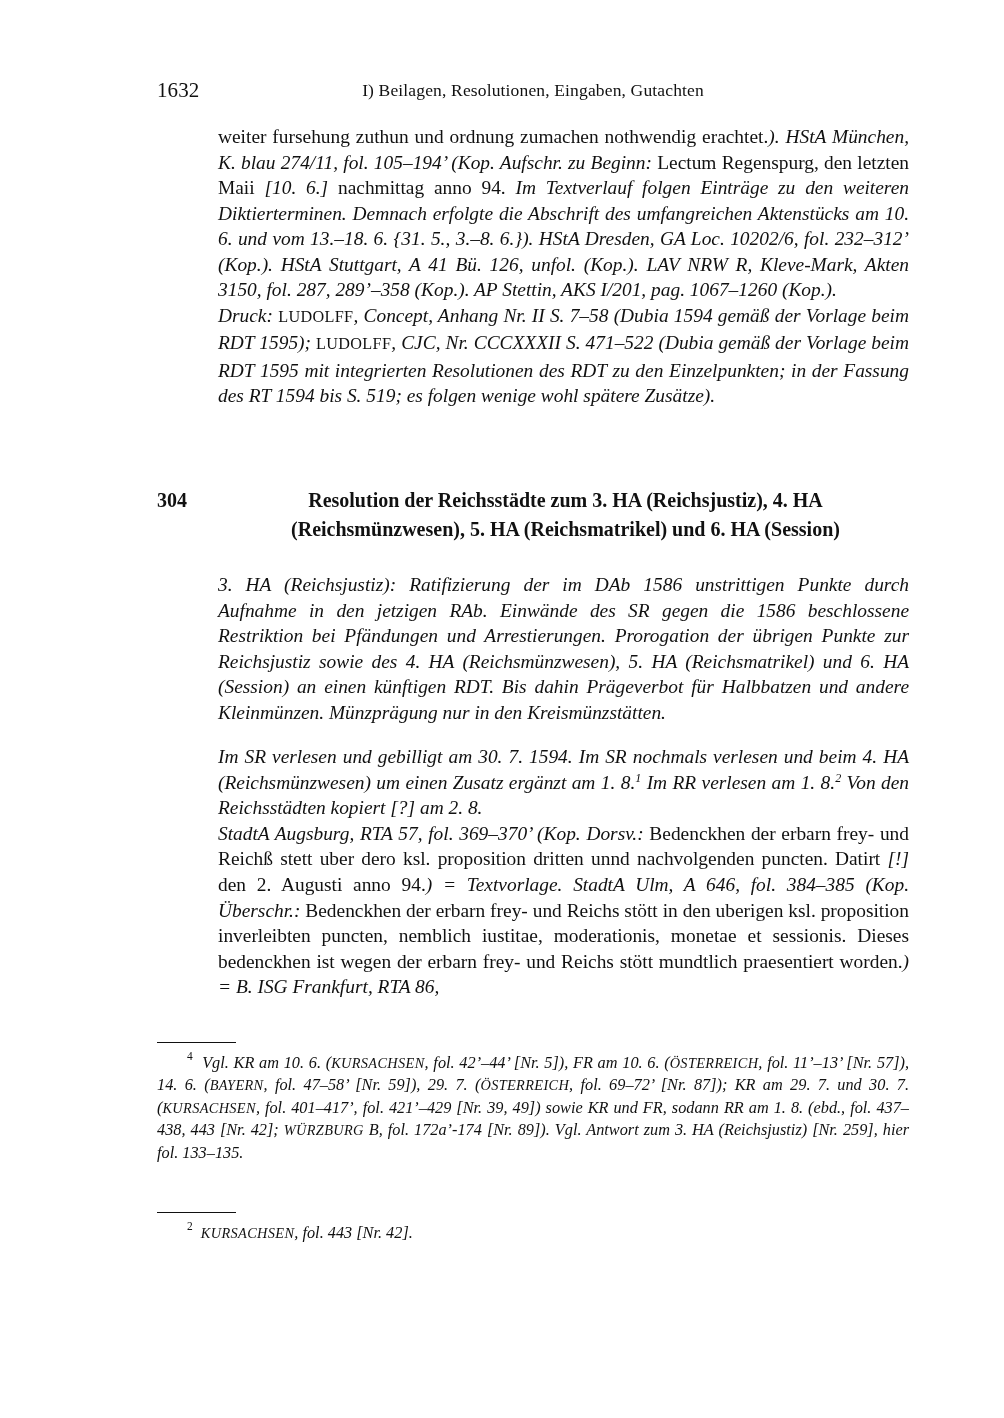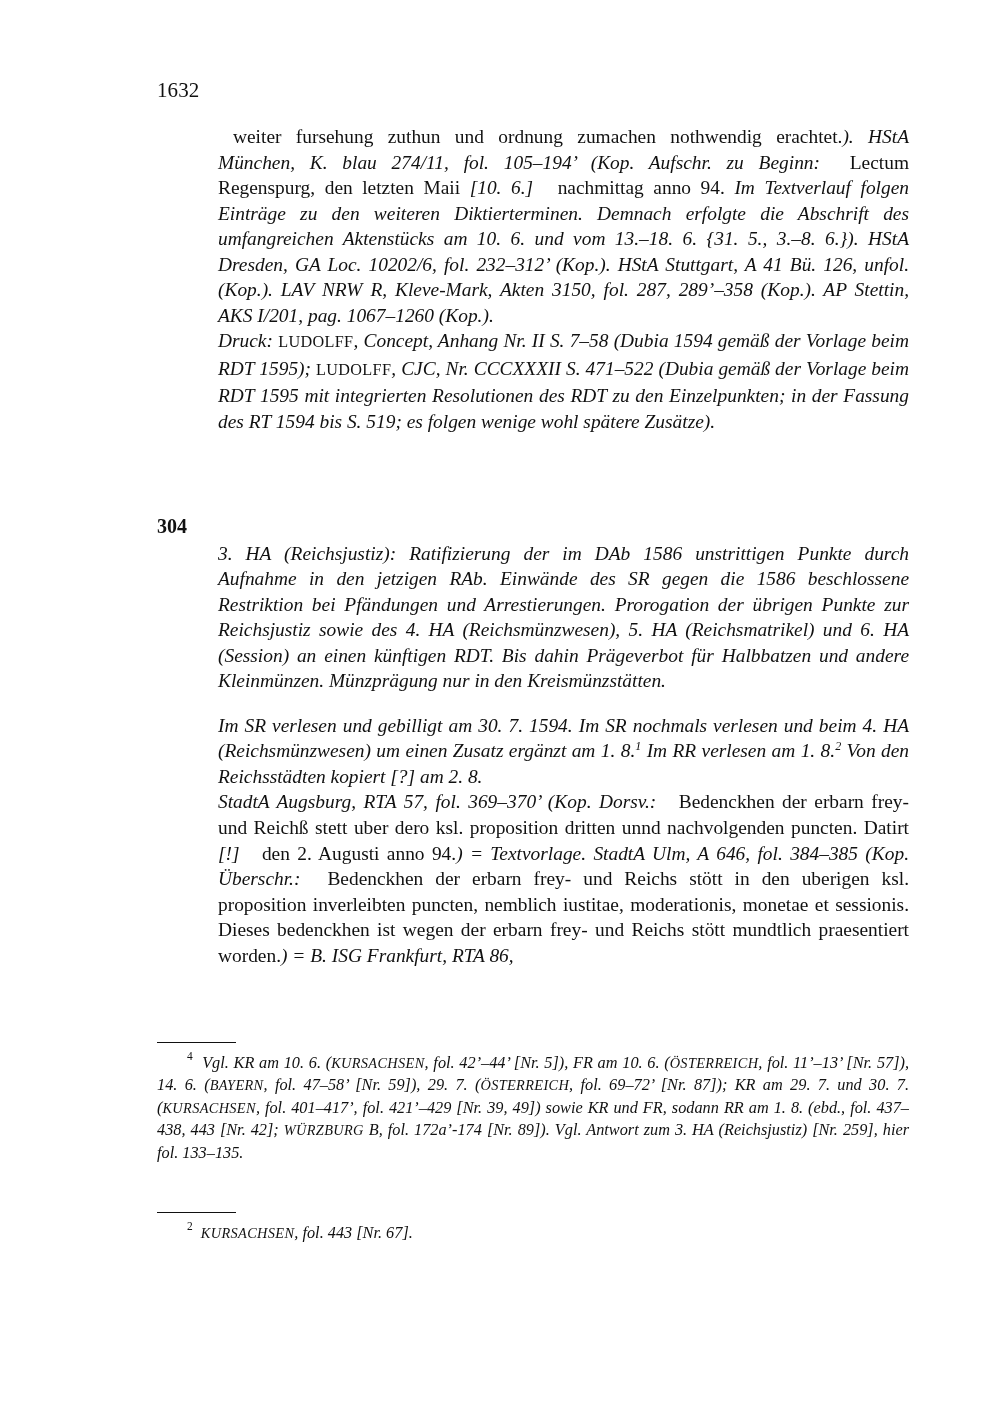--- a/index.html
+++ b/index.html
@@ -66,21 +66,21 @@
   .indent-block {
     margin-left: 61px;
     width: 691px;
   }
   .full-block {
     margin-left: 0;
     width: 752px;
   }
 
   .it { font-style: italic; }
-  .rm { font-style: normal; margin-left: 15px; }
+  .rm { font-style: normal; }
 
   
   .sc {
     font-style: normal;
     font-variant: normal;
     text-transform: uppercase;
     font-size: 0.835em;
     letter-spacing: 0.35px;
   }
   .sc-it {
@@ -153,35 +153,36 @@
   .fn-indent { text-indent: 30px; }
   .fn .sc, .fn .sc-it { font-size: 0.88em; }
 </style>
 </head>
 <body>
 
 <div class="page">
 
   <div class="running-head">
     <span class="folio">1632</span>
+    <span class="head-title">I) Beilagen, Resolutionen, Eingaben, Gutachten</span>
   </div>
 
   <div class="body-area">
 
     <p class="indent-block"><span class="rm">weiter fursehung zuthun und ordnung zumachen nothwendig erachtet.</span><span class="it">). HStA München, K. blau 274/11, fol. 105–194’ (Kop. Aufschr. zu Beginn:</span><span class="rm"> Lectum Regenspurg, den letzten Maii </span><span class="it">[10. 6.]</span><span class="rm"> nachmittag anno 94. </span><span class="it">Im Textverlauf folgen Einträge zu den weiteren Diktierterminen. Demnach erfolgte die Abschrift des umfangreichen Aktenstücks am 10. 6. und vom 13.–18. 6. {31. 5., 3.–8. 6.}). HStA Dresden, GA Loc. 10202/6, fol. 232–312’ (Kop.). HStA Stuttgart, A 41 Bü. 126, unfol. (Kop.). LAV NRW R, Kleve-Mark, Akten 3150, fol. 287, 289’–358 (Kop.). AP Stettin, AKS I/201, pag. 1067–1260 (Kop.).</span></p>
 
     <p class="indent-block"><span class="it">Druck:</span><span class="it"> </span><span class="sc">Ludolff</span><span class="it">, Concept, Anhang Nr. II S. 7–58 (Dubia 1594 gemäß der Vorlage beim RDT 1595); </span><span class="sc">Ludolff</span><span class="it">, CJC, Nr. CCCXXXII S. 471–522 (Dubia gemäß der Vorlage beim RDT 1595 mit integrierten Resolutionen des RDT zu den Einzelpunkten; in der Fassung des RT 1594 bis S. 519; es folgen wenige wohl spätere Zusätze).</span></p>
 
     <div class="gap-editorial"></div>
 
 
     <div class="gap-before-heading"></div>
 
     <div class="doc-heading">
-      <span class="num">304</span>
+      <span class="num">304</span><span>Resolution der Reichsstädte zum 3. HA (Reichsjustiz), 4. HA (Reichsmünzwesen), 5. HA (Reichsmatrikel) und 6. HA (Session)</span>
     </div>
 
     <div class="gap-after-heading"></div>
 
     <p class="indent-block it">3. HA (Reichsjustiz): Ratifizierung der im DAb 1586 unstrittigen Punkte durch Aufnahme in den jetzigen RAb. Einwände des SR gegen die 1586 beschlossene Restriktion bei Pfändungen und Arrestierungen. Prorogation der übrigen Punkte zur Reichsjustiz sowie des 4. HA (Reichsmünzwesen), 5. HA (Reichsmatrikel) und 6. HA (Session) an einen künftigen RDT. Bis dahin Prägeverbot für Halbbatzen und andere Kleinmünzen. Münzprägung nur in den Kreismünzstätten.</p>
 
     <div class="gap-para"></div>
 
     <p class="indent-block it"><span>Im SR verlesen und gebilligt am 30. 7. 1594. Im SR nochmals verlesen und beim 4. HA (Reichsmünzwesen) um einen Zusatz ergänzt am 1. 8.</span><sup class="sup-it">1</sup><span> Im RR verlesen am 1. 8.</span><sup class="sup-it">2</sup><span> Von den Reichsstädten kopiert [?] am 2. 8.</span></p>
 
@@ -189,16 +190,16 @@
 
   </div>
 
   <div class="footnotes fn-block-a">
     <div class="fn-rule"></div>
     <p class="fn fn-indent"><span class="fn-mark">4</span>&nbsp;&nbsp;<span>Vgl. KR am 10. 6. (</span><span class="sc-it">Kursachsen</span><span>, fol. 42’–44’ [Nr. 5]), FR am 10. 6. (</span><span class="sc-it">Österreich</span><span>, fol. 11’–13’ [Nr. 57]), 14. 6. (</span><span class="sc-it">Bayern</span><span>, fol. 47–58’ [Nr. 59]), 29. 7. (</span><span class="sc-it">Österreich</span><span>, fol. 69–72’ [Nr. 87]); KR am 29. 7. und 30. 7. (</span><span class="sc-it">Kursachsen</span><span>, fol. 401–417’, fol. 421’–429 [Nr. 39, 49]) sowie KR und FR, sodann RR am 1. 8. (ebd., fol. 437–438, 443 [Nr. 42]; </span><span class="sc-it">Würzburg</span><span> B, fol. 172a’-174 [Nr. 89]). Vgl. Antwort zum 3. HA (Reichsjustiz) [Nr. 259], hier fol. 133–135.</span></p>
   </div>
 
   <div class="footnotes fn-block-b">
     <div class="fn-rule"></div>
-    <p class="fn fn-indent"><span class="fn-mark">2</span>&nbsp;&nbsp;<span class="sc-it">Kursachsen</span><span>, fol. 443 [Nr. 67].</span></p>
+    <p class="fn fn-indent"><span class="fn-mark">2</span>&nbsp;&nbsp;<span class="sc-it">Kursachsen</span><span>, fol. 443 [Nr. 42].</span></p>
   </div>
 
 </div>
 
 </body></html>

